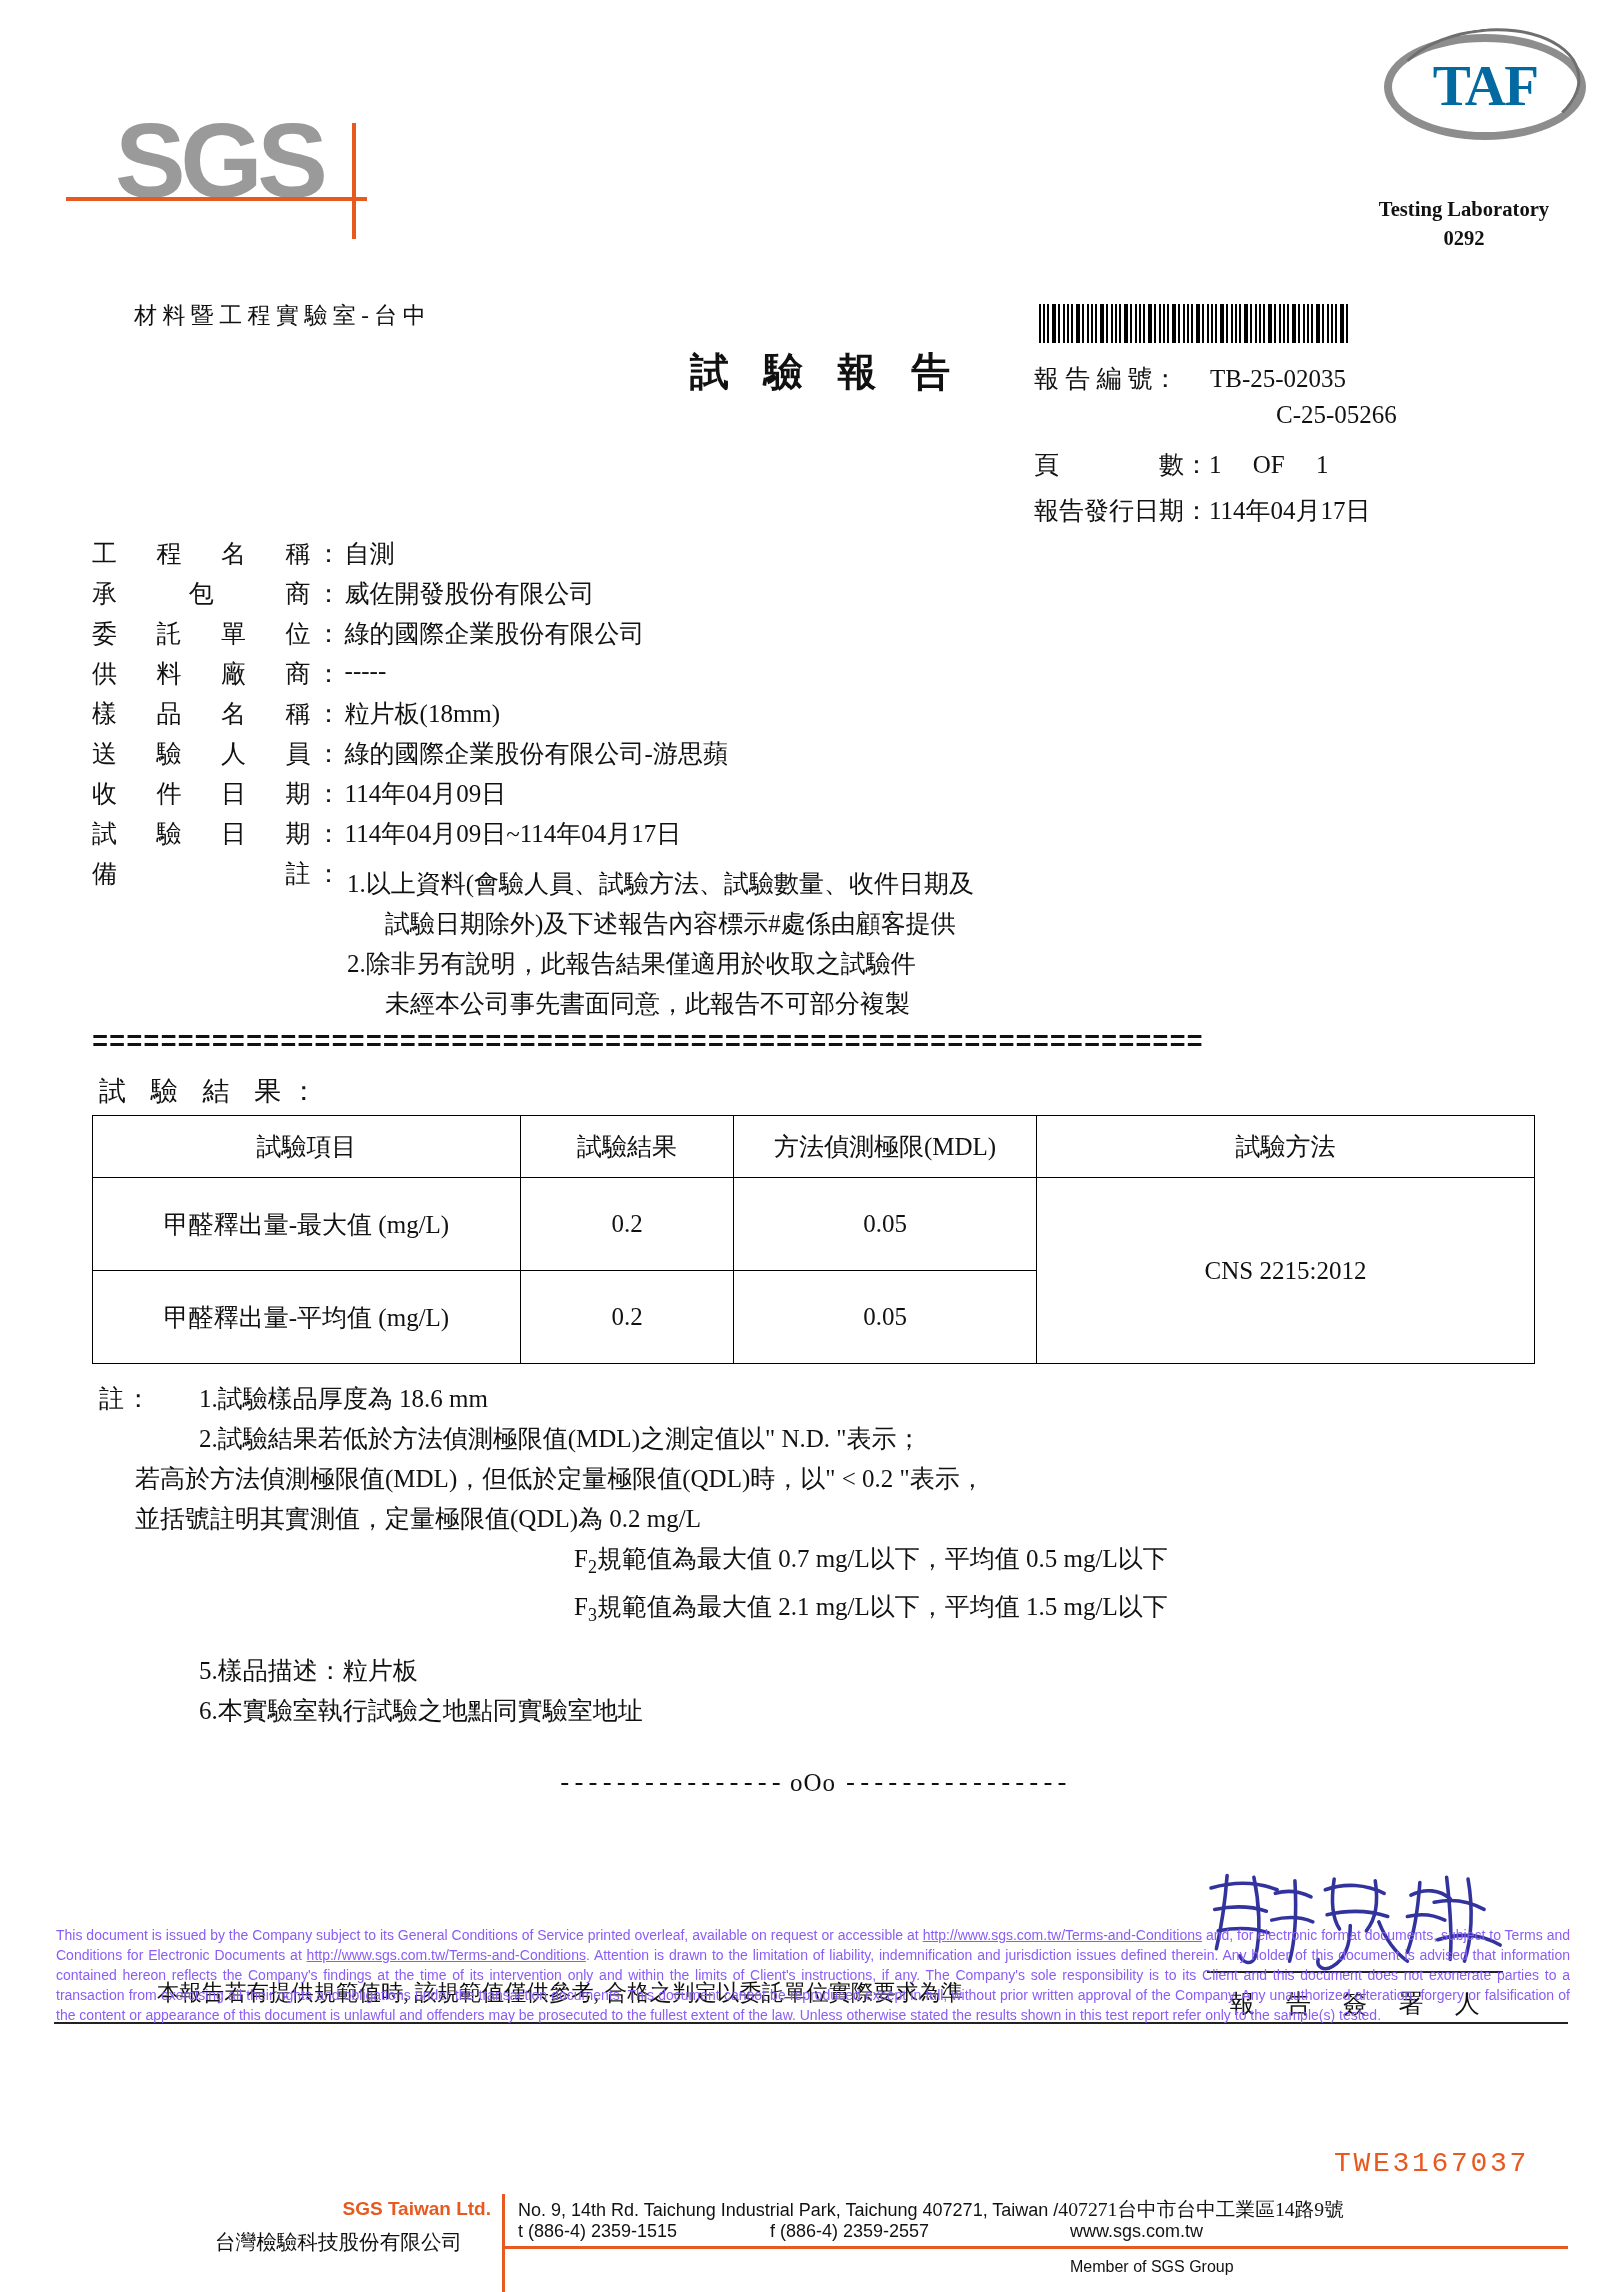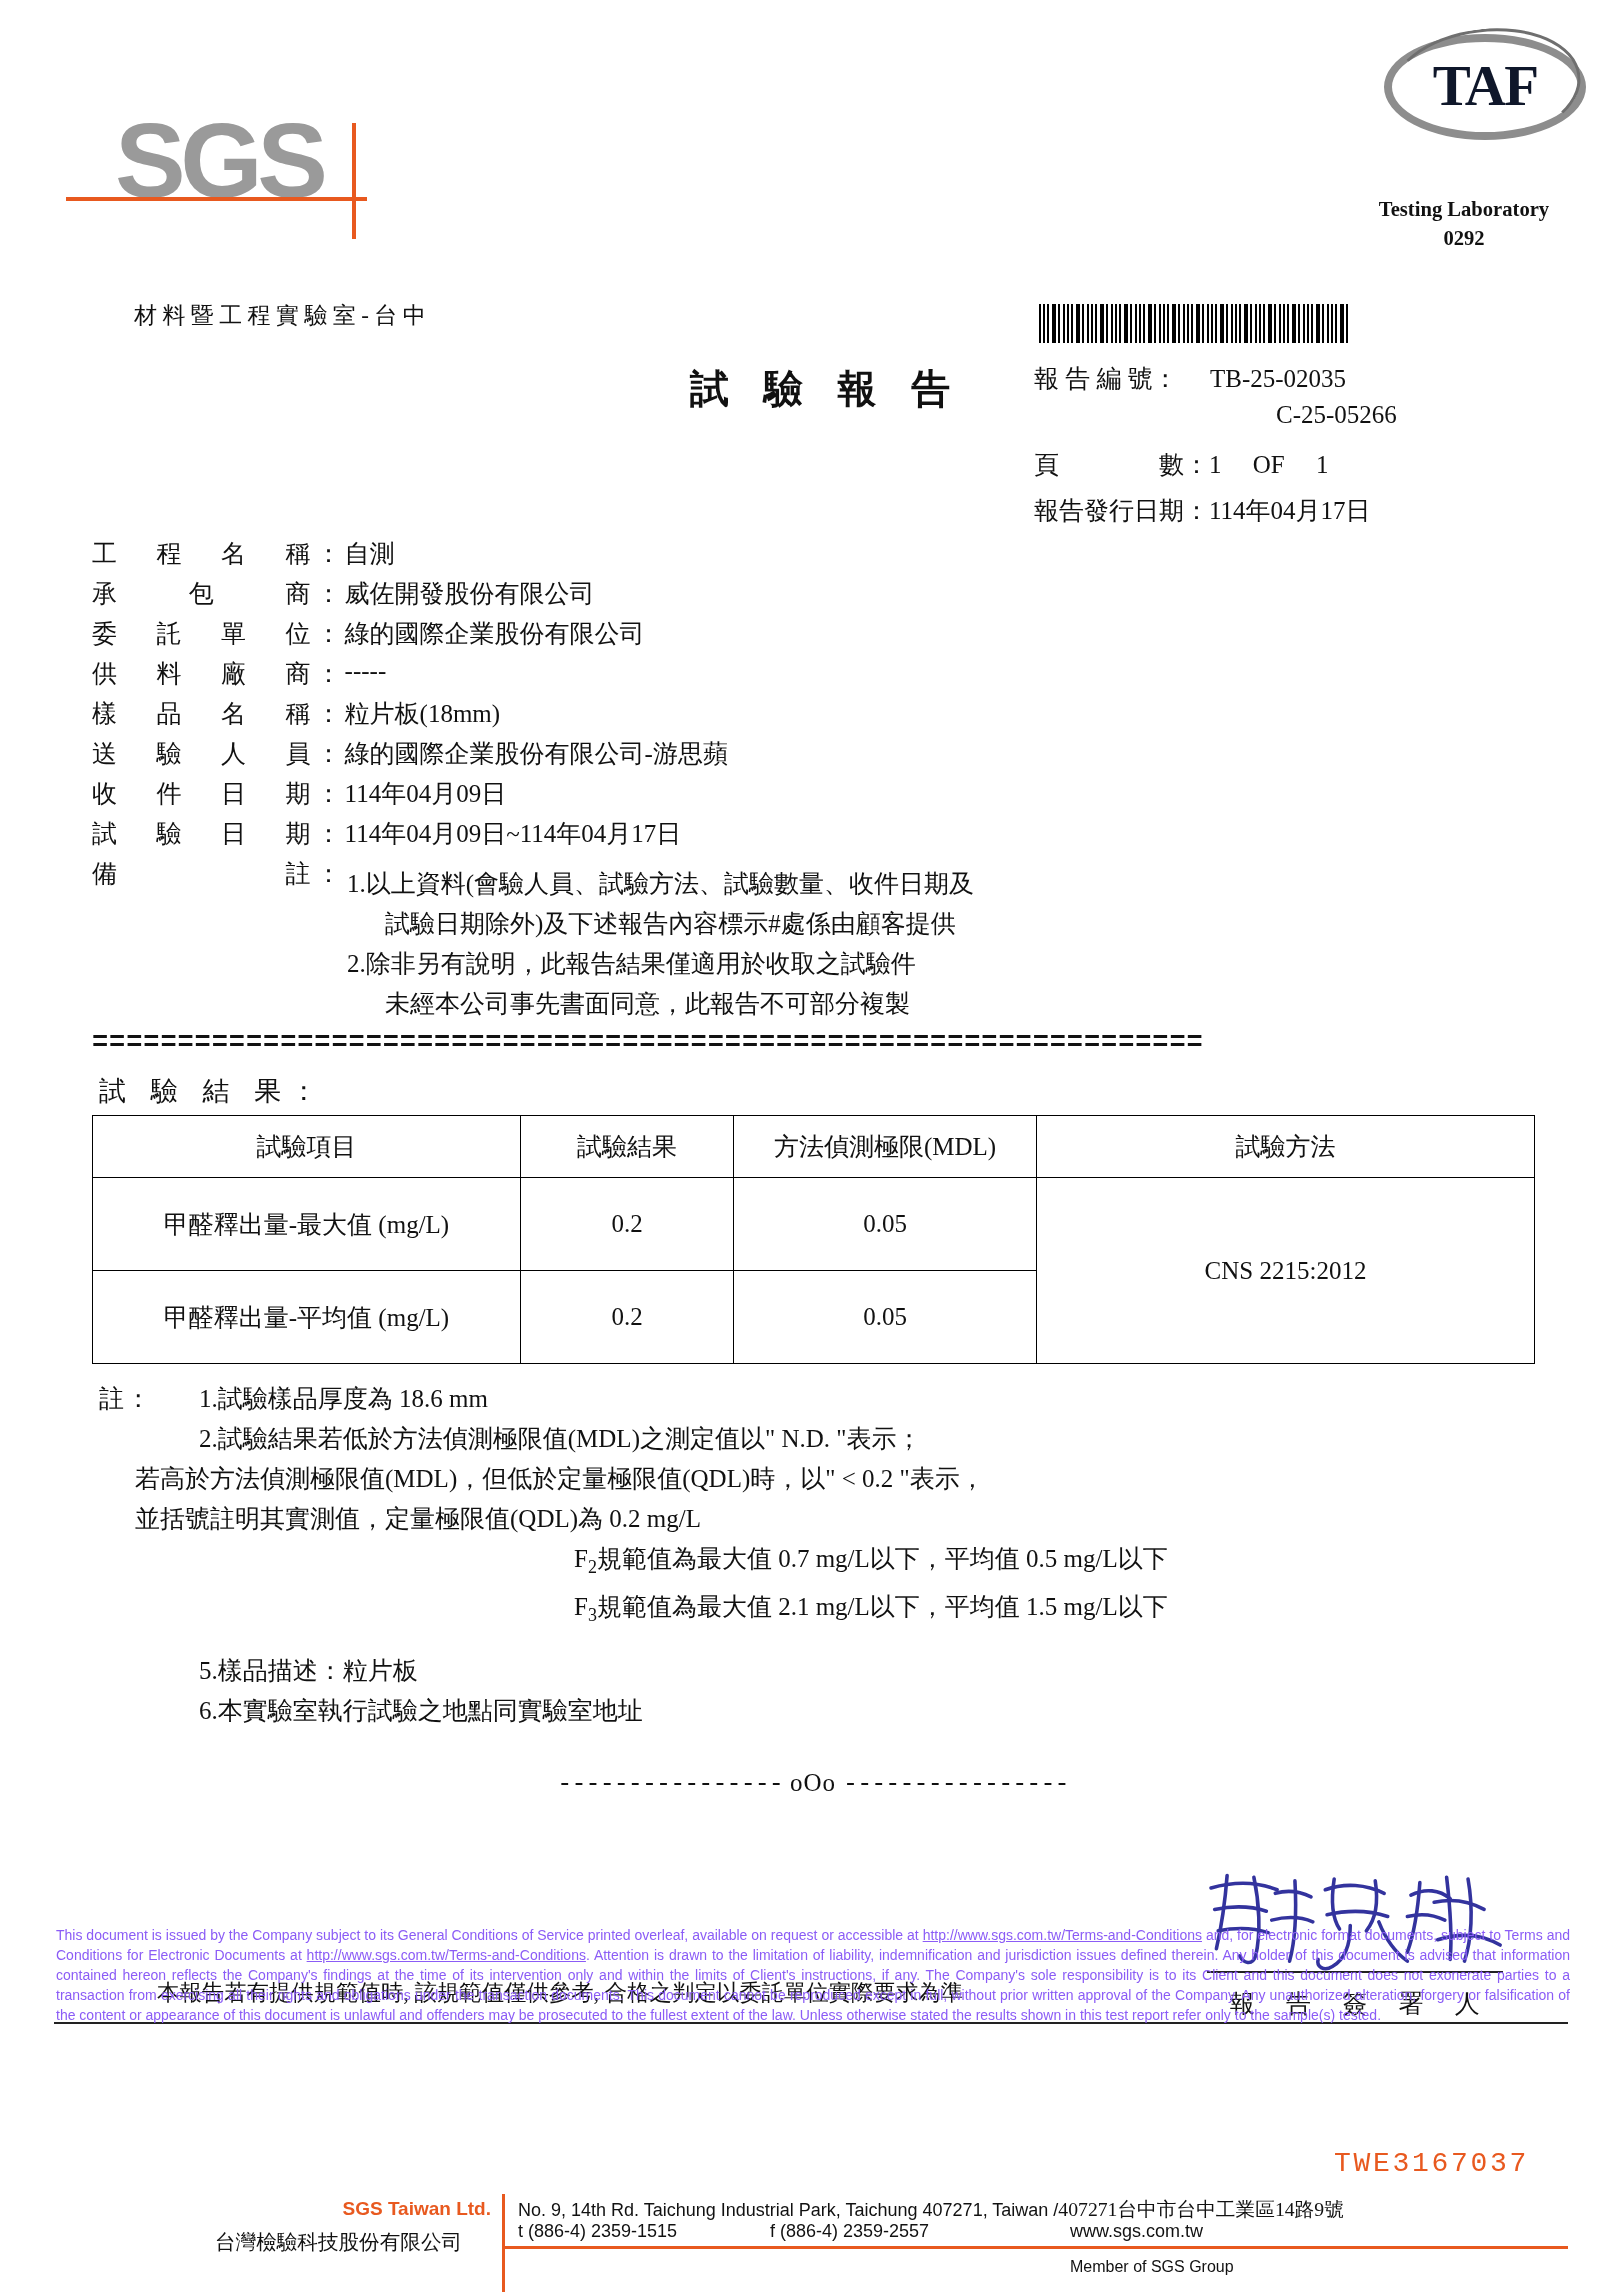--- a/index.html
+++ b/index.html
@@ -33,31 +33,31 @@
   }
   .taf-oval2{
     position:absolute;left:5.4px;top:1.8px;width:192px;height:115px;
     border:3.6px solid #6f6f6f;border-radius:50%;
     box-sizing:border-box;transform:rotate(-7deg);
     border-left-color:transparent;border-bottom-color:transparent;
   }
   .taf-word{
     position:absolute;left:0;top:30px;width:202px;text-align:center;
     font-family:"Liberation Serif","DejaVu Serif",serif;
-    font-weight:bold;font-size:57px;line-height:57px;color:#0f172a;
+    font-weight:bold;font-size:57px;line-height:57px;color:#0369a1;
     letter-spacing:-1.8px;
   }
   .taf-caption{
     position:absolute;left:1325px;top:195px;width:278px;text-align:center;
     font-weight:bold;font-size:20.6px;line-height:29px;
   }
 
   
   .doc-title{
-    position:absolute;left:690px;top:362px;
+    position:absolute;left:690px;top:345px;
     font-size:39px;font-weight:bold;letter-spacing:12.5px;text-align:right;
   }
   .barcode{
     position:absolute;left:1039px;top:304px;width:309px;height:39px;
     background:
       repeating-linear-gradient(to right,
       #000 0px,#000 1.8px,#fff 1.8px,#fff 3.6px,
       #000 3.6px,#000 6.3px,#fff 6.3px,#fff 8px,
       #000 8px,#000 9.9px,#fff 9.9px,#fff 13.4px,
       #000 13.4px,#000 17px,#fff 17px,#fff 19px,

